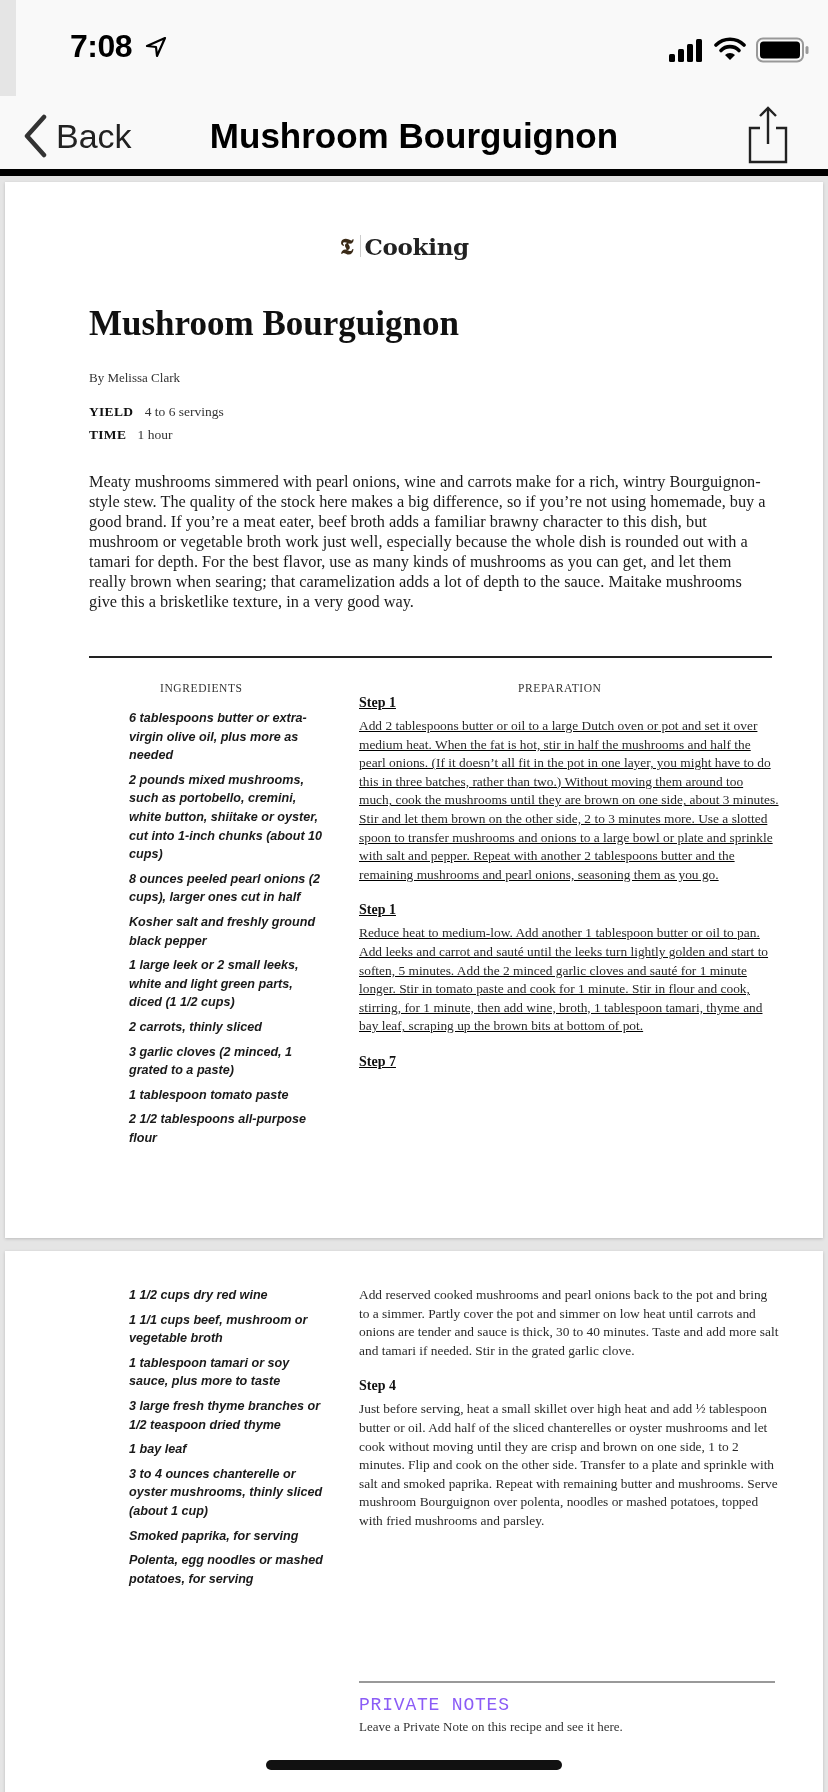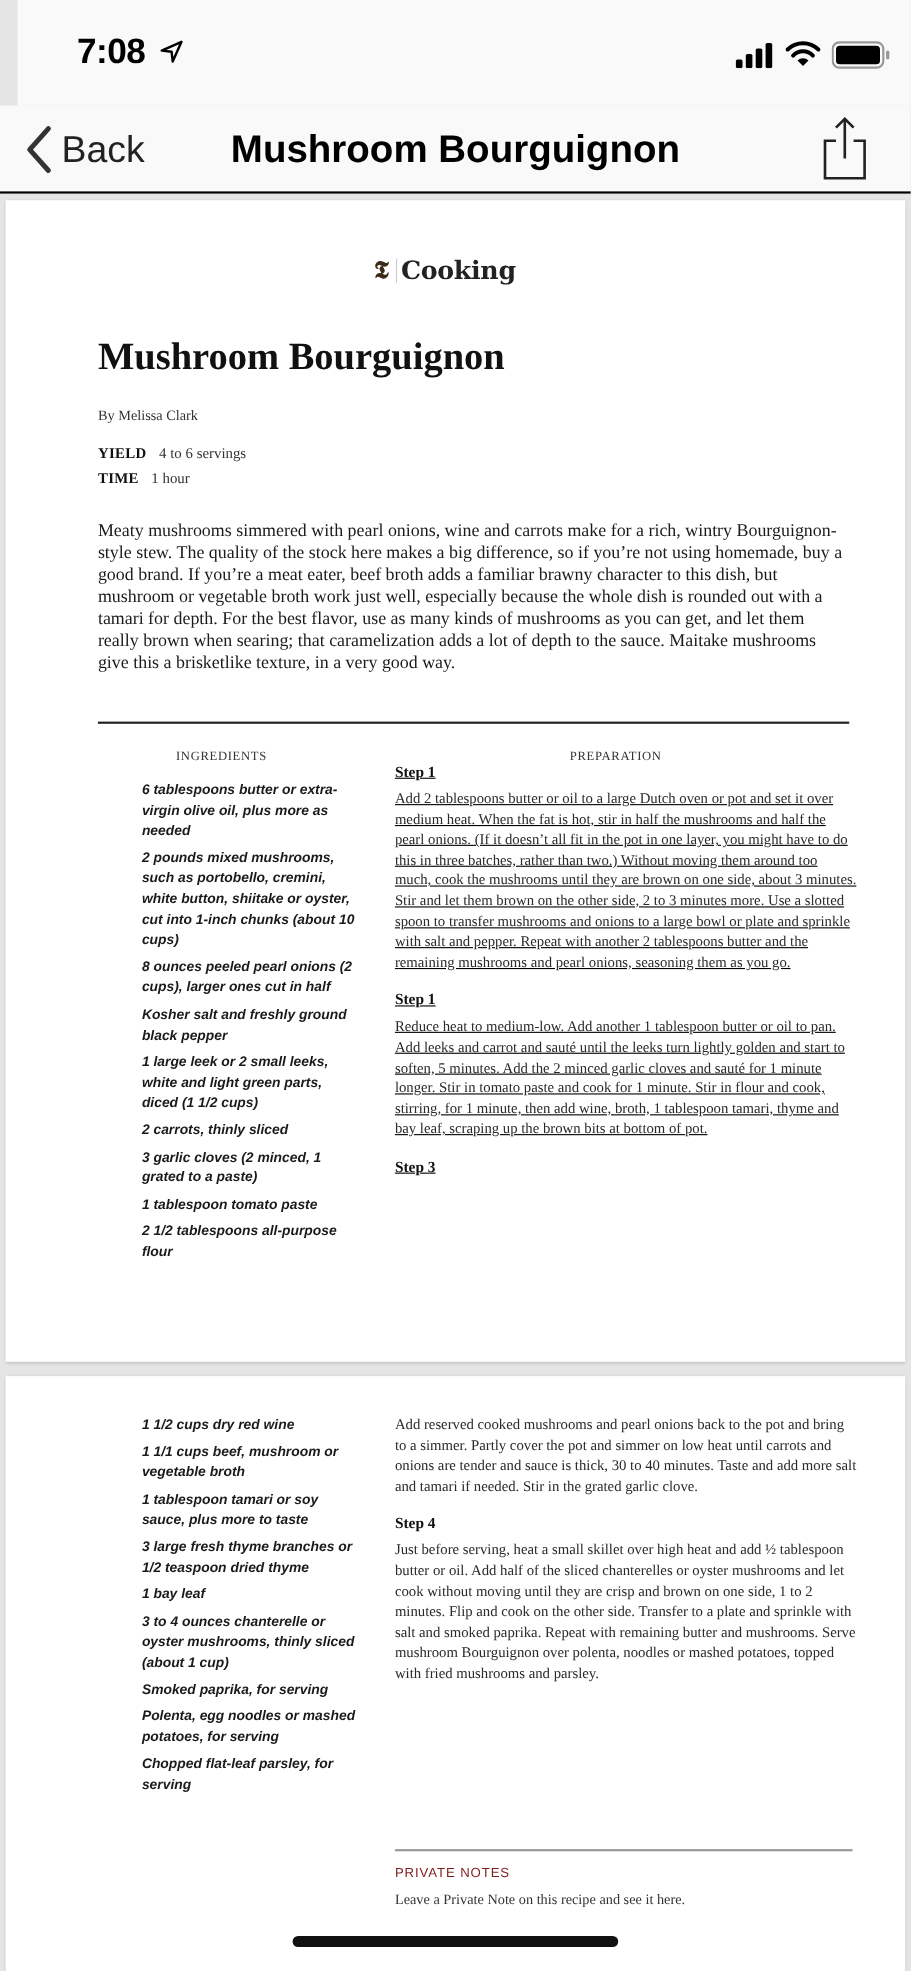--- a/index.html
+++ b/index.html
@@ -8,21 +8,21 @@
 
   
   .status-bar { position: absolute; top: 0; left: 0; width: 828px; height: 96px; background: #f9f9f9; margin-left: 16px; }
   .status-time { position: absolute; left: 54px; top: 28px; font-size: 32px; font-weight: 600; letter-spacing: -0.5px; font-family: "Liberation Sans", sans-serif; }
   .loc-icon { position: absolute; left: 129px; top: 36px; width: 22px; height: 22px; }
   .signal-icon { position: absolute; left: 652px; top: 38px; width: 36px; height: 24px; }
   .wifi-icon { position: absolute; left: 698px; top: 36px; width: 32px; height: 26px; }
   .battery-icon { position: absolute; left: 740px; top: 37px; width: 54px; height: 26px; }
 
   
-  .nav-bar { position: absolute; top: 96px; left: 0; width: 828px; height: 80px; background: #f9f9f9; border-bottom: 2px solid #000000; }
+  .nav-bar { position: absolute; top: 96px; left: 0; width: 828px; height: 80px; background: #f9f9f9; border-bottom: 7px solid #000000; }
   .back-button { position: absolute; left: 22px; top: 14px; height: 52px; display: flex; align-items: center; cursor: pointer; }
   .back-chevron { width: 26px; height: 44px; margin-right: 8px; }
   .back-label { font-size: 34px; color: #222; font-family: "Liberation Sans", sans-serif; }
   .nav-title { position: absolute; left: 0; right: 0; top: 14px; text-align: center; font-size: 35px; font-weight: 600; line-height: 52px; font-family: "Liberation Sans", sans-serif; pointer-events: none; }
   .share-button { position: absolute; left: 746px; top: 8px; width: 44px; height: 62px; cursor: pointer; }
 
   
   .viewer { position: absolute; top: 178px; left: 0; width: 828px; height: 1614px; background: #e5e5e5; overflow: hidden; }
   .page { position: absolute; left: 5px; width: 818px; background: #fff; box-shadow: 0 1px 3px rgba(0,0,0,0.18); }
   .page1 { top: 4px; height: 1056px; }
@@ -53,21 +53,21 @@
   .page1 .ing-list { top: 527px; }
   .page2 .ing-list { top: 35px; }
 
   .prep-col { position: absolute; left: 354px; width: 420px; }
   .page1 .prep-col { top: 505px; text-decoration: underline; }
   .page2 .prep-col { top: 35px; }
   .step-title { font-family: "Liberation Serif", serif; font-weight: bold; font-size: 14px; color: #111; margin-top: 8px; margin-bottom: 6px; }
   .step-text { font-family: "Liberation Serif", serif; font-size: 13.4px; line-height: 18.6px; color: #2a2a2a; margin-bottom: 18px; }
 
   .notes-rule { position: absolute; left: 354px; top: 430px; width: 416px; height: 2px; background: #999; }
-  .notes-head { position: absolute; left: 354px; top: 444px; font-family: Liberation Sans, sans-serif; font-size: 12px; letter-spacing: 0.8px; color: #7f1d1d; }
+  .notes-head { position: absolute; left: 354px; top: 444px; font-family: Liberation Mono, monospace; font-size: 18px; letter-spacing: 0.8px; color: #8b5cf6; }
   .notes-text { position: absolute; left: 354px; top: 468px; font-family: "Liberation Serif", serif; font-size: 13px; color: #333; }
 
   .home-indicator { position: absolute; left: 266px; top: 1760px; width: 296px; height: 10px; border-radius: 5px; background: #111; }
 </style>
 </head>
 <body>
 
 <div class="status-bar">
   <span class="status-time">7:08</span>
   <svg class="loc-icon" viewBox="0 0 22 22">
@@ -144,35 +144,34 @@
       <li>3 garlic cloves (2 minced, 1 grated to a paste)</li>
       <li>1 tablespoon tomato paste</li>
       <li>2 1/2 tablespoons all-purpose flour</li>
     </ul>
 
     <div class="prep-col">
       <div class="step-title">Step 1</div>
       <p class="step-text">Add 2 tablespoons butter or oil to a large Dutch oven or pot and set it over medium heat. When the fat is hot, stir in half the mushrooms and half the pearl onions. (If it doesn’t all fit in the pot in one layer, you might have to do this in three batches, rather than two.) Without moving them around too much, cook the mushrooms until they are brown on one side, about 3 minutes. Stir and let them brown on the other side, 2 to 3 minutes more. Use a slotted spoon to transfer mushrooms and onions to a large bowl or plate and sprinkle with salt and pepper. Repeat with another 2 tablespoons butter and the remaining mushrooms and pearl onions, seasoning them as you go.</p>
       <div class="step-title">Step 1</div>
       <p class="step-text">Reduce heat to medium-low. Add another 1 tablespoon butter or oil to pan. Add leeks and carrot and sauté until the leeks turn lightly golden and start to soften, 5 minutes. Add the 2 minced garlic cloves and sauté for 1 minute longer. Stir in tomato paste and cook for 1 minute. Stir in flour and cook, stirring, for 1 minute, then add wine, broth, 1 tablespoon tamari, thyme and bay leaf, scraping up the brown bits at bottom of pot.</p>
-      <div class="step-title">Step 3</div>
+      <div class="step-title">Step 7</div>
     </div>
   </div>
 
   <div class="page page2">
     <ul class="ing-list">
       <li>1 1/2 cups dry red wine</li>
       <li>1 1/1 cups beef, mushroom or vegetable broth</li>
       <li>1 tablespoon tamari or soy sauce, plus more to taste</li>
       <li>3 large fresh thyme branches or 1/2 teaspoon dried thyme</li>
       <li>1 bay leaf</li>
       <li>3 to 4 ounces chanterelle or oyster mushrooms, thinly sliced (about 1 cup)</li>
       <li>Smoked paprika, for serving</li>
       <li>Polenta, egg noodles or mashed potatoes, for serving</li>
-      <li>Chopped flat-leaf parsley, for serving</li>
     </ul>
 
     <div class="prep-col">
       <p class="step-text">Add reserved cooked mushrooms and pearl onions back to the pot and bring to a simmer. Partly cover the pot and simmer on low heat until carrots and onions are tender and sauce is thick, 30 to 40 minutes. Taste and add more salt and tamari if needed. Stir in the grated garlic clove.</p>
       <div class="step-title">Step 4</div>
       <p class="step-text">Just before serving, heat a small skillet over high heat and add ½ tablespoon butter or oil. Add half of the sliced chanterelles or oyster mushrooms and let cook without moving until they are crisp and brown on one side, 1 to 2 minutes. Flip and cook on the other side. Transfer to a plate and sprinkle with salt and smoked paprika. Repeat with remaining butter and mushrooms. Serve mushroom Bourguignon over polenta, noodles or mashed potatoes, topped with fried mushrooms and parsley.</p>
     </div>
 
     <div class="notes-rule"></div>
     <div class="notes-head">PRIVATE NOTES</div>

